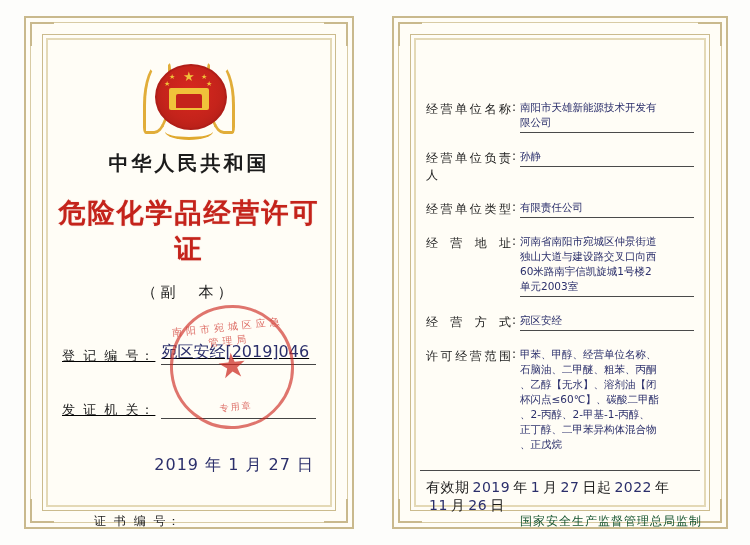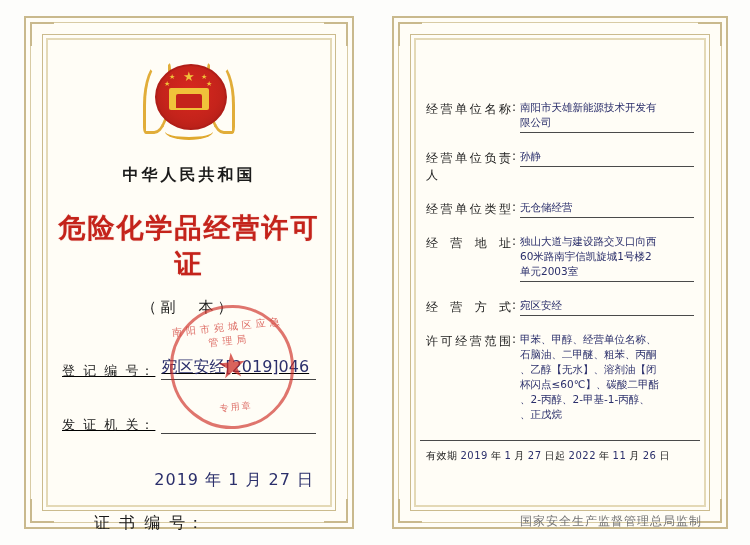--- a/index.html
+++ b/index.html
@@ -143,30 +143,30 @@
     position: absolute;
     left: 26px;
     bottom: 4px;
     width: 48px;
     height: 14px;
     border-bottom: 3px solid #e0a92f;
     border-radius: 0 0 50% 50%;
   }
 
   .nation-title {
-    margin-top: 21px;
+    margin-top: 6px;
     text-align: center;
     font-family: "DejaVu Sans", "Liberation Sans", sans-serif;
-    font-size: 16px;
+    font-size: 20px;
     font-weight: bold;
     letter-spacing: 3px;
     color: #1b1b1b;
   }
   .main-title {
-    margin-top: 24px;
+    margin-top: 18px;
     text-align: center;
     font-size: 27px;
     font-weight: bold;
     letter-spacing: 2px;
     color: #c4231b;
     text-shadow: 0 0 1px rgba(196,35,27,.5);
   }
   .sub-title {
     margin-top: 16px;
     text-align: center;
@@ -289,43 +289,43 @@
     border-bottom: 1px solid #4a4a4a;
     padding-bottom: 2px;
     word-break: break-all;
   }
   .r-val.nb { border-bottom: none; }
   .r-val .ln { display: block; }
 
   .validity {
     margin-top: 16px;
     padding: 0 6px;
-    font-size: 10px;
+    font-size: 14px;
     color: #1b1b1b;
     letter-spacing: 0.5px;
     border-top: 1px solid #4a4a4a;
     padding-top: 8px;
   }
   .validity .d { color: #2b2f6b; padding: 0 3px; }
 
   
   .footer-left {
     position: absolute;
     left: 70px;
     top: 497px;
-    font-size: 16px;
+    font-size: 12px;
     color: #1b1b1b;
     letter-spacing: 2px;
   }
   .footer-right {
     position: absolute;
     right: 26px;
     top: 497px;
     font-size: 12px;
-    color: #737373;
+    color: #14532d;
     letter-spacing: 1px;
   }
 </style>
 </head>
 <body>
 
 <div class="page">
 
   <div class="cert cert-left">
     <div class="border-outer"></div>
@@ -410,28 +410,29 @@
           <span class="r-colon">:</span>
           <span class="r-val">
             <span class="ln">孙静</span>
           </span>
         </div>
 
         <div class="r-row">
           <span class="r-lbl">经营单位类型</span>
           <span class="r-colon">:</span>
           <span class="r-val">
-            <span class="ln">无仓储经营</span>
+            <span class="ln">有限责任公司</span>
           </span>
         </div>
 
         <div class="r-row">
           <span class="r-lbl">经 营 地 址</span>
           <span class="r-colon">:</span>
           <span class="r-val">
+            <span class="ln">河南省南阳市宛城区仲景街道</span>
             <span class="ln">独山大道与建设路交叉口向西</span>
             <span class="ln">60米路南宇信凯旋城1号楼2</span>
             <span class="ln">单元2003室</span>
           </span>
         </div>
 
         <div class="r-row">
           <span class="r-lbl">经 营 方 式</span>
           <span class="r-colon">:</span>
           <span class="r-val">
@@ -441,20 +442,21 @@
 
         <div class="r-row">
           <span class="r-lbl">许可经营范围</span>
           <span class="r-colon">:</span>
           <span class="r-val nb">
             <span class="ln">甲苯、甲醇、经营单位名称、</span>
             <span class="ln">石脑油、二甲醚、粗苯、丙酮</span>
             <span class="ln">、乙醇【无水】、溶剂油【闭</span>
             <span class="ln">杯闪点≤60℃】、碳酸二甲酯</span>
             <span class="ln">、2-丙醇、2-甲基-1-丙醇、</span>
+            <span class="ln">正丁醇、二甲苯异构体混合物</span>
             <span class="ln">、正戊烷</span>
           </span>
         </div>
 
       </div>
 
       <div class="validity">
         <span>有效期</span><span class="d">2019</span><span>年</span><span class="d">1</span><span>月</span><span class="d">27</span><span>日起</span><span class="d">2022</span><span>年</span><span class="d">11</span><span>月</span><span class="d">26</span><span>日</span>
       </div>
     </div>

